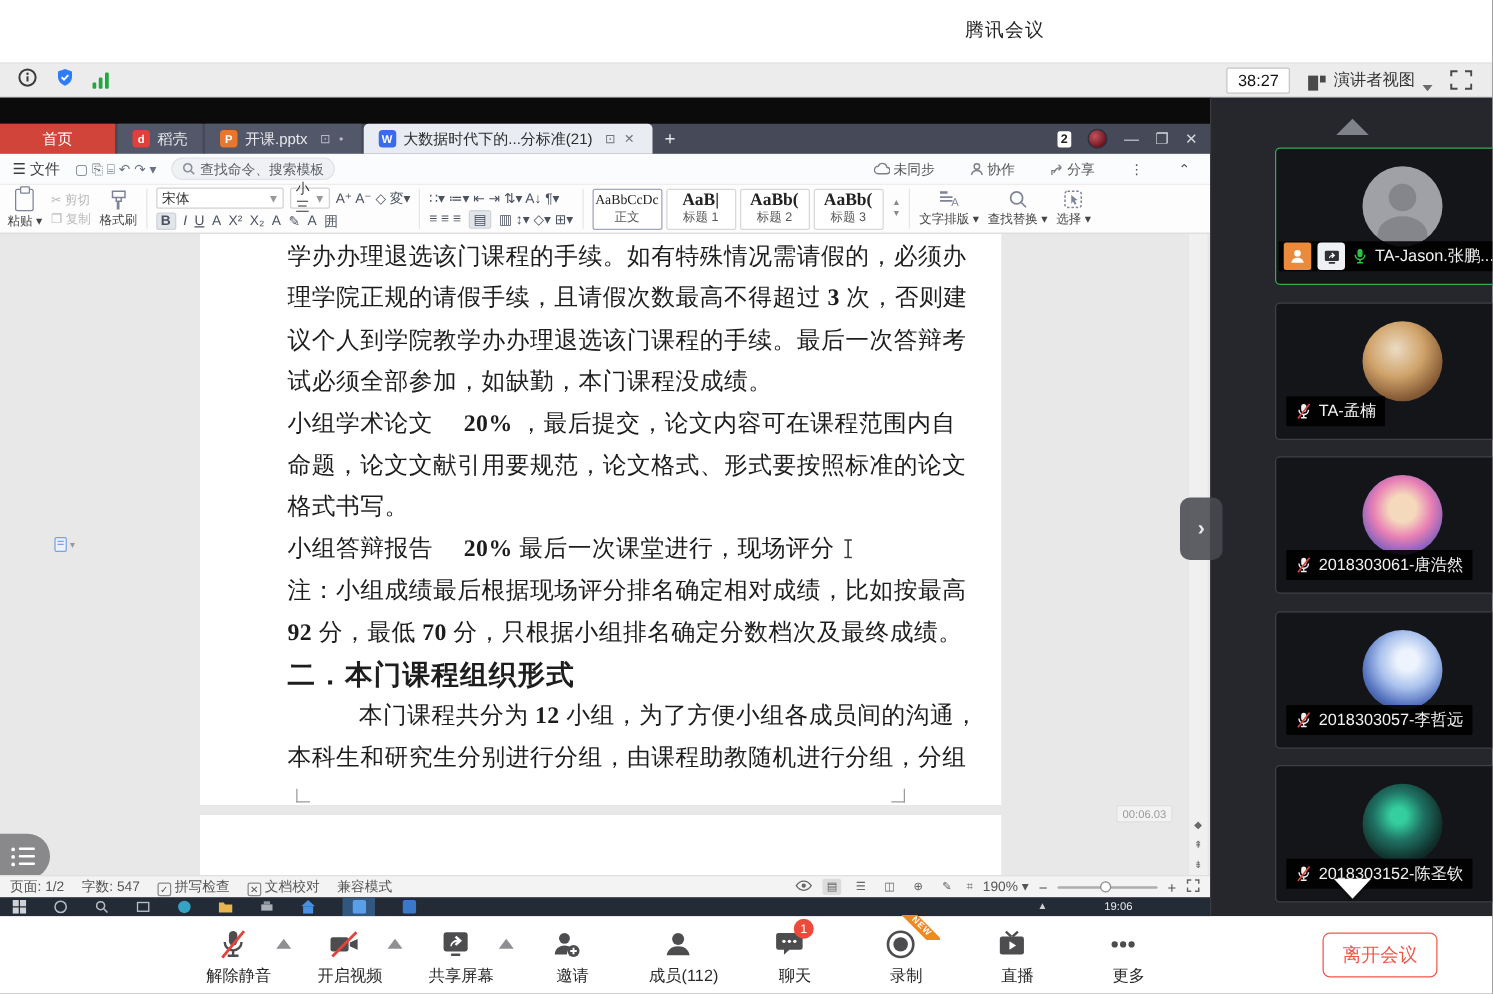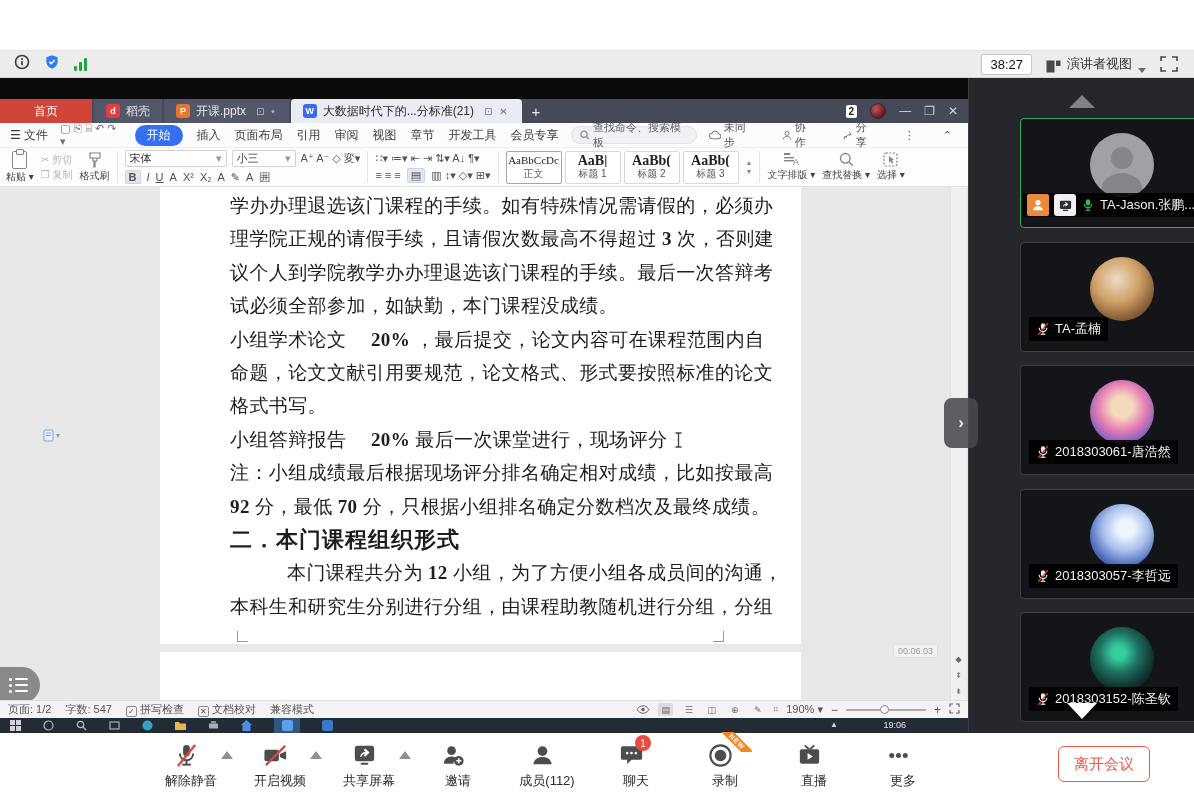--- a/index.html
+++ b/index.html
@@ -139,20 +139,23 @@
   .mbtn .chat-badge { position:absolute; top:-4px; right:14px; min-width:16px; height:16px; background:#eb4b3d; color:#fff; border-radius:8px; font-size:10px; display:flex; align-items:center; justify-content:center; padding:0 4px; }
   .mbtn .new-ribbon { position:absolute; top:-7px; right:2px; width:34px; height:20px; overflow:hidden; pointer-events:none; }
   .mbtn .new-ribbon span { position:absolute; left:-4px; top:5px; width:46px; transform:rotate(45deg); background:#f08a1e; color:#fff; font-size:7px; font-weight:bold; text-align:center; line-height:9px; letter-spacing:1px; }
   .leave-btn { position:absolute; right:44px; top:13px; width:92px; height:36px; background:#fff; border:1.5px solid #f1564a; border-radius:6px; color:#f1564a; font-size:15px; font-family:inherit; }
 </style>
 </head>
 <body>
 
 <div class="stage">
 
+  <div class="title-bar">
+    <span class="app-title">腾讯会议</span>
+  </div>
 
   <div class="meet-toolbar">
     <div class="mt-left">
       <span>
         <svg width="16" height="16" viewBox="0 0 16 16">
             <circle cx="8" cy="8" r="6.5" fill="none" stroke="#3c3c3c" stroke-width="1.6"></circle>
             <rect x="7.2" y="7" width="1.6" height="4.2" fill="#3c3c3c"></rect>
             <circle cx="8" cy="4.9" r="1" fill="#3c3c3c"></circle>
           </svg>
       </span>
@@ -212,31 +215,20 @@
           <span class="mini-avatar"></span>
           <span class="wc-glyph">—</span>
           <span class="wc-glyph">❐</span>
           <span class="wc-glyph">✕</span>
         </div>
       </div>
 
       <div class="wps-menubar">
         <span class="menu-item">☰ <span>文件</span></span>
         <span class="qa-icons">▢ ⎘ ⌸ ↶ ↷ ▾</span>
-        <span id="menu-items" style="display:flex;gap:14px;align-items:center">
-            <span class="menu-item pill">开始</span>
-            <span class="menu-item">插入</span>
-            <span class="menu-item">页面布局</span>
-            <span class="menu-item">引用</span>
-            <span class="menu-item">审阅</span>
-            <span class="menu-item">视图</span>
-            <span class="menu-item">章节</span>
-            <span class="menu-item">开发工具</span>
-            <span class="menu-item">会员专享</span>
-          </span>
         <span class="search-pill">
           <svg width="10" height="10" viewBox="0 0 10 10">
               <circle cx="4.2" cy="4.2" r="3.2" fill="none" stroke="#8b919c" stroke-width="1.3"></circle>
               <line x1="6.8" y1="6.8" x2="9.3" y2="9.3" stroke="#8b919c" stroke-width="1.3"></line>
             </svg>
           <span>查找命令、搜索模板</span>
         </span>
         <span class="menubar-right">
           <span class="mr-item">
             <svg width="13" height="10" viewBox="0 0 13 10">
@@ -278,21 +270,21 @@
             </svg>
           <span class="rb-label">格式刷</span>
         </div>
         <div class="rb-sep"></div>
         <div class="rb-col" style="align-items:flex-start;gap:3px">
           <div class="rb-row">
             <span class="rb-sel" style="width:102px">
                 <span>宋体</span>
                 <span style="color:#999">▾</span>
               </span>
-            <span class="rb-sel" style="width:64px">
+            <span class="rb-sel" style="width:32px">
                 <span>小三</span>
                 <span style="color:#999">▾</span>
               </span>
             <span class="rb-glyphrow">A⁺ A⁻ ◇ 変▾</span>
           </div>
           <div class="rb-glyphrow" id="format-glyphs">
               <span class="pressed" style="font-weight: bold;">B</span>
               <span style="font-style: italic;">I</span>
               <span style="text-decoration: underline;">U</span>
               <span>A</span>

